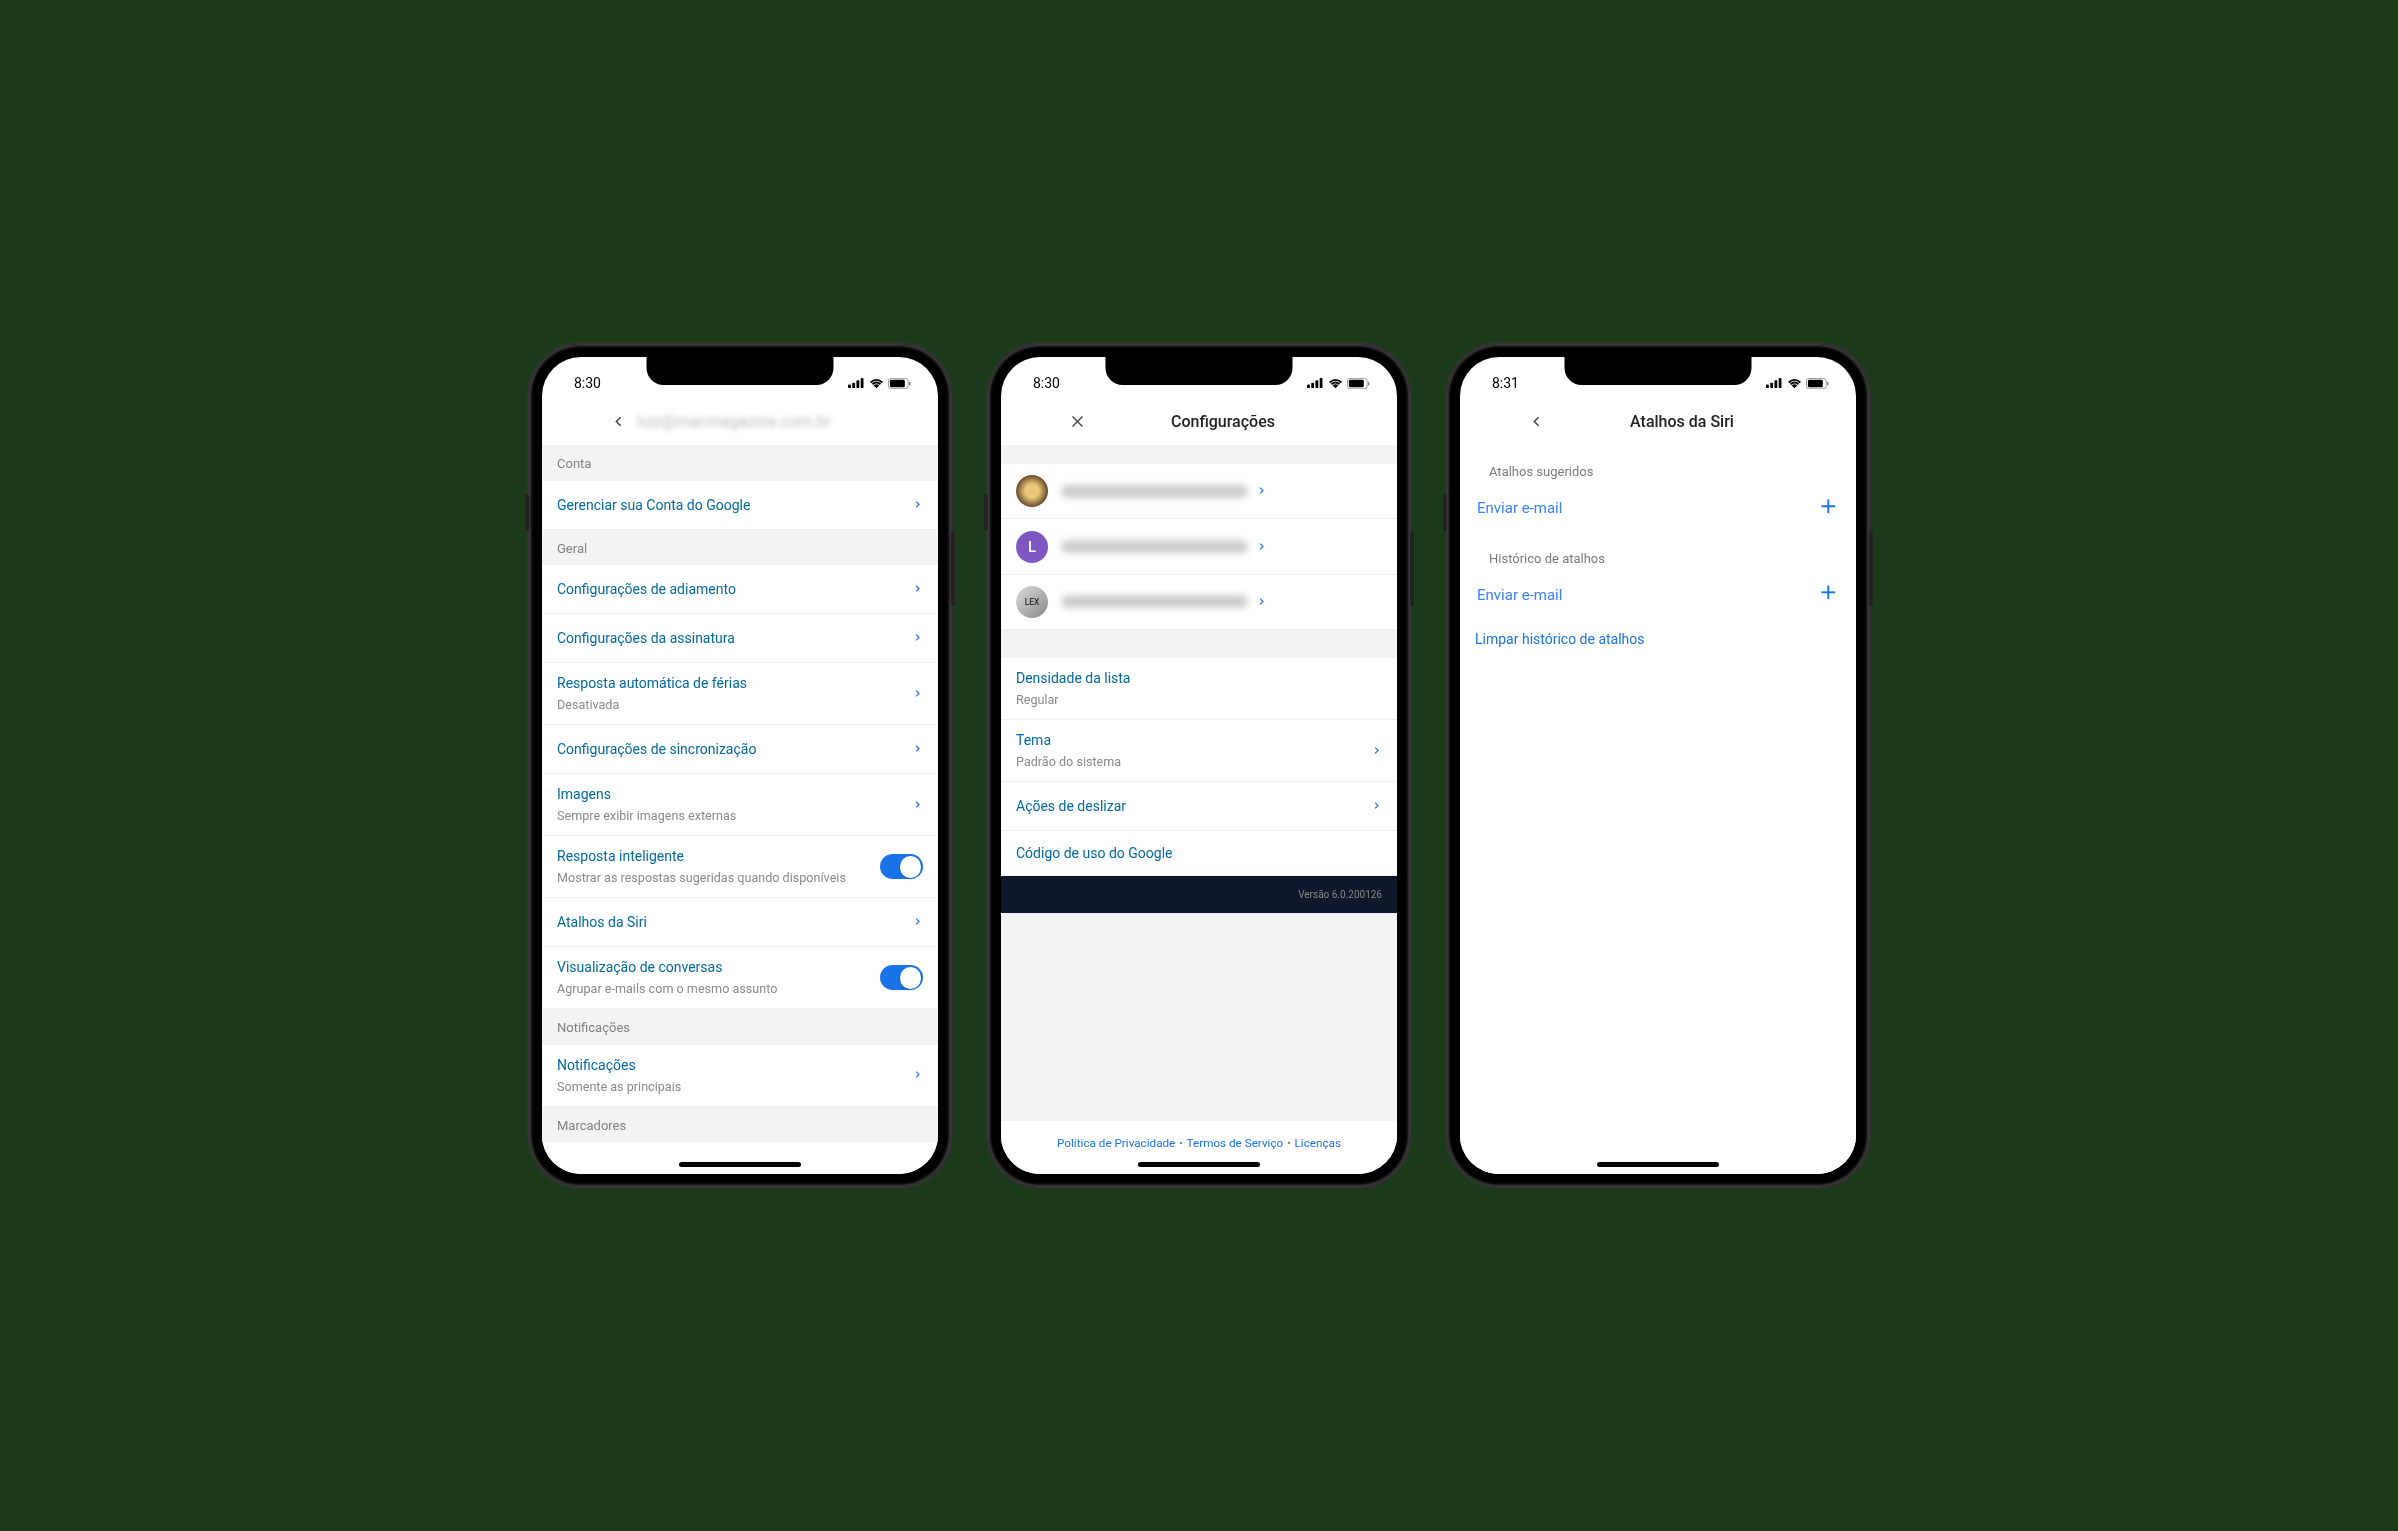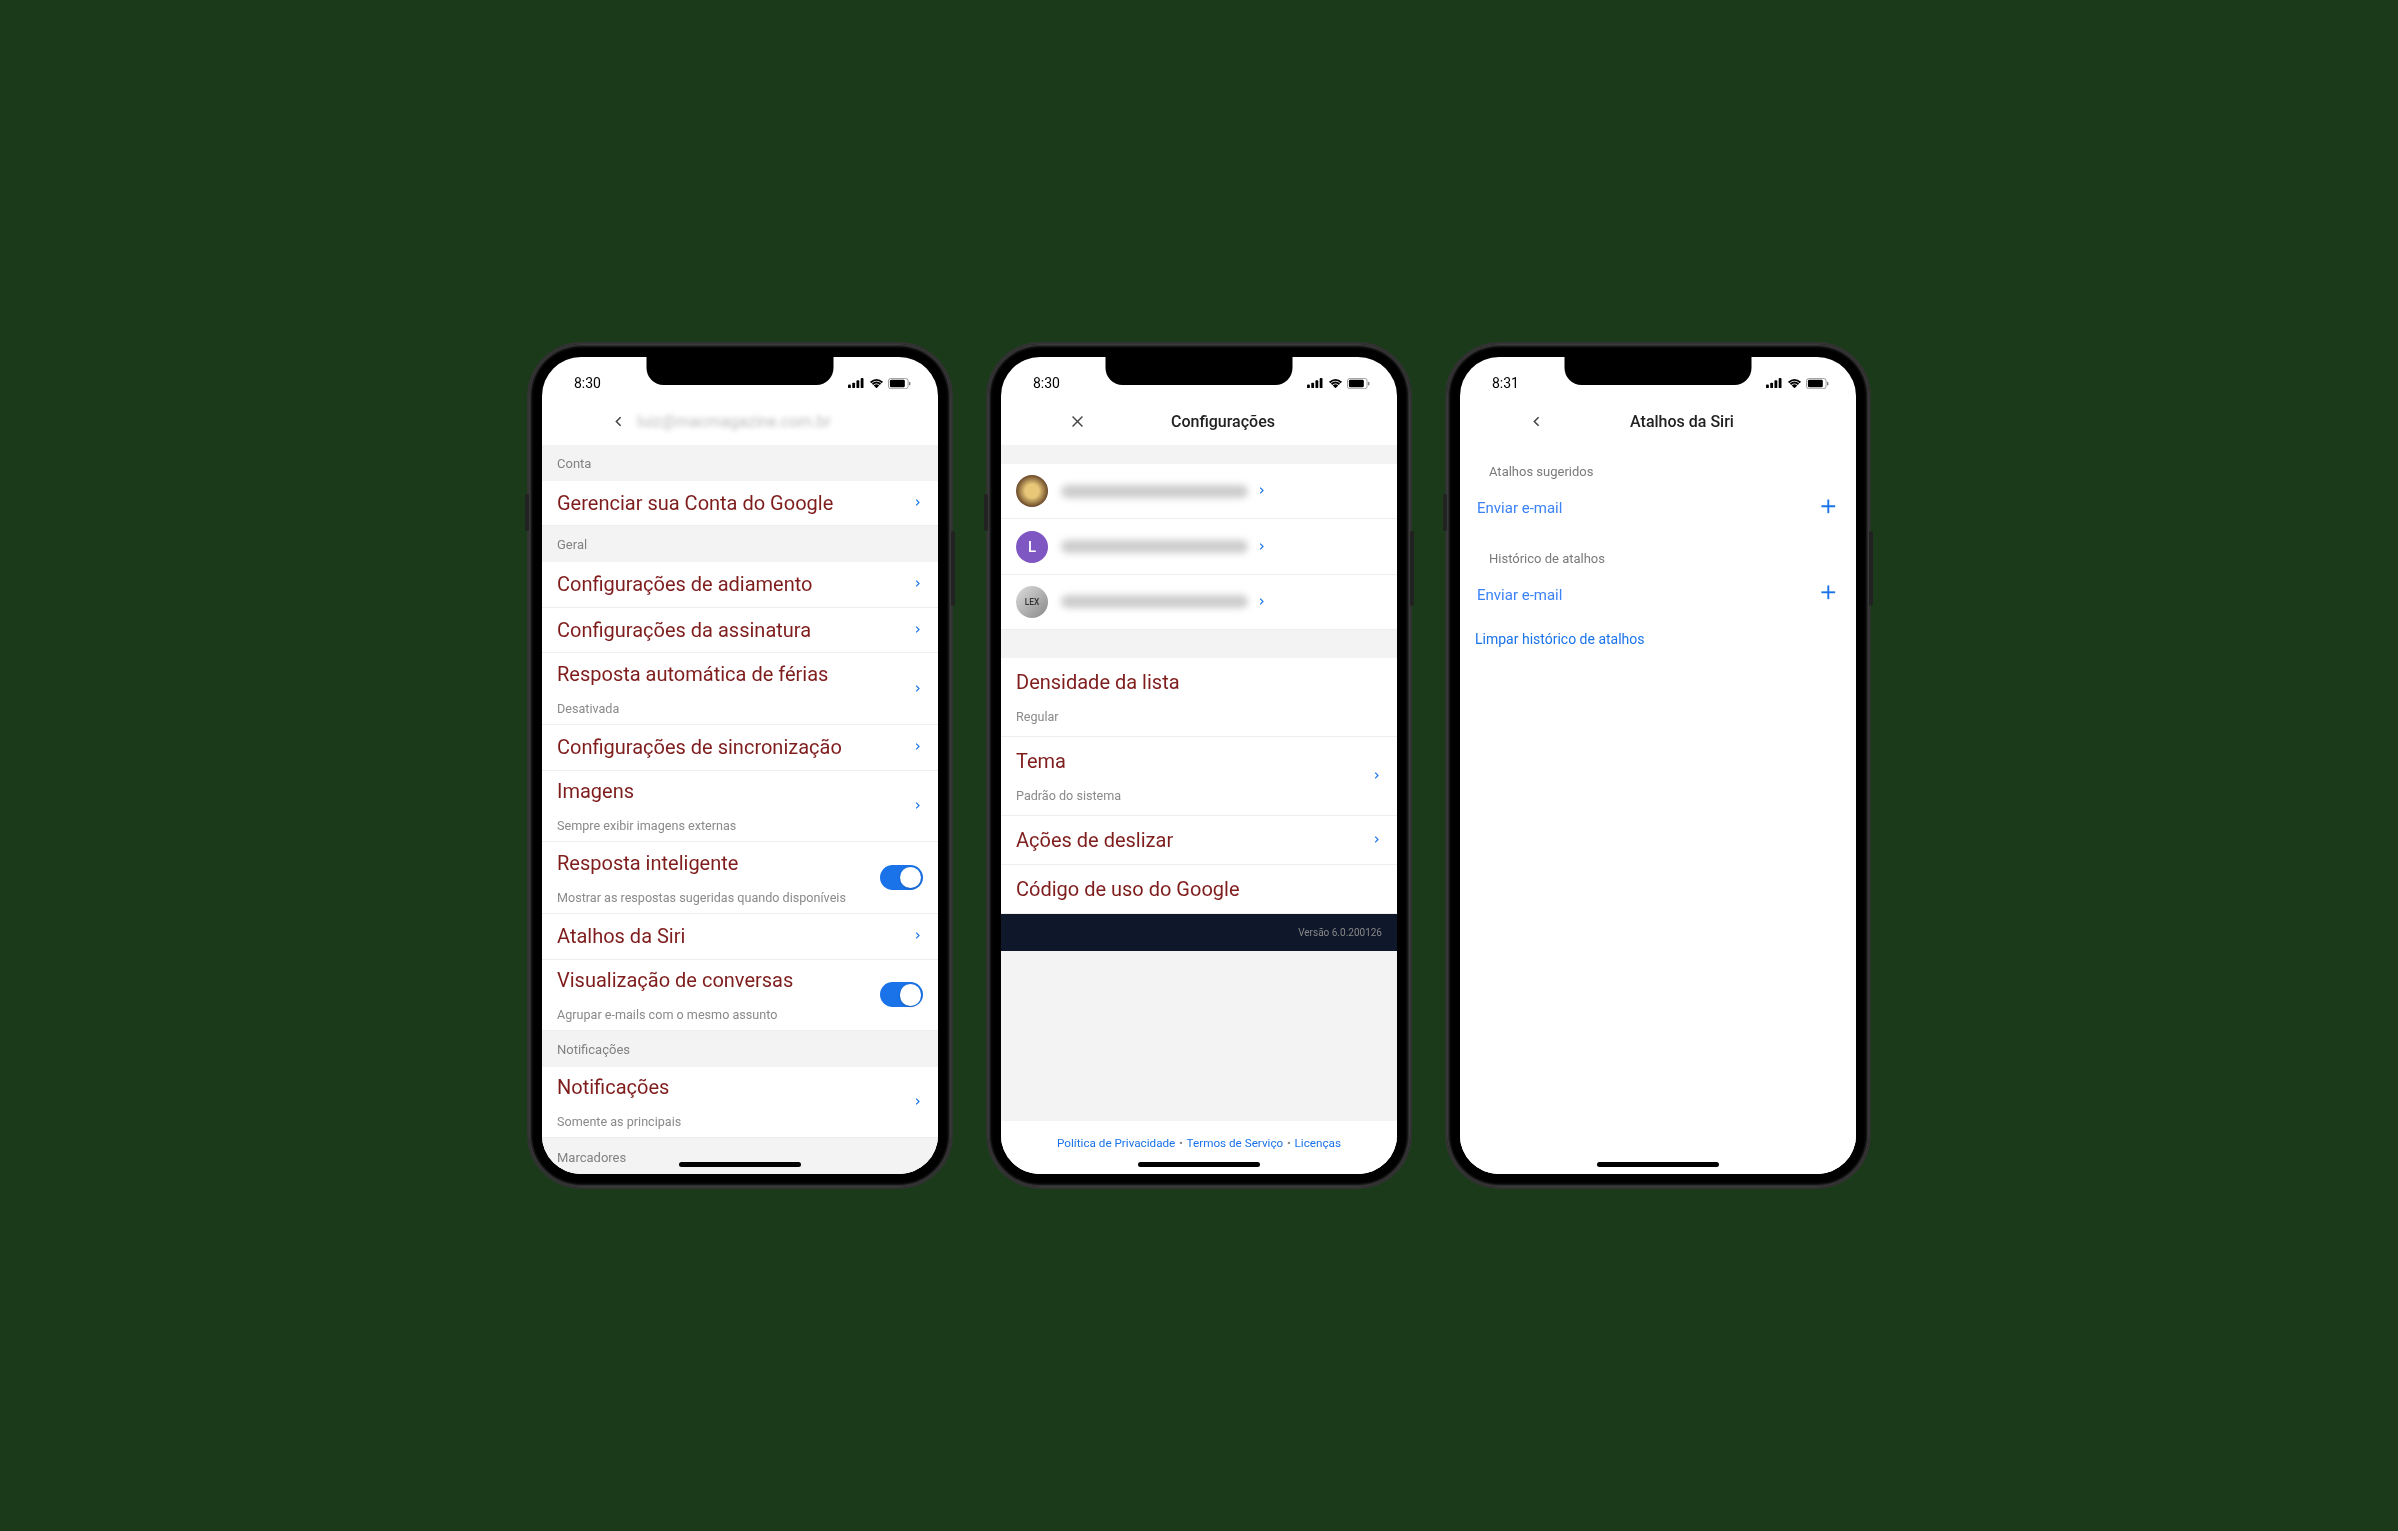--- a/index.html
+++ b/index.html
@@ -109,22 +109,22 @@
   .row {
     background: #fff;
     display: flex;
     align-items: center;
     padding: 12px 15px;
     border-bottom: 0.9px solid #eee;
     min-height: 45px;
   }
   .row:last-child { border-bottom: none; }
   .row-text { flex: 1; }
-  .row-title { font-size: 20px; color: #7f1d1d; }
-  .row-sub { font-size: 12.6px; color: #8a8a8a; margin-top: 15px; }
+  .row-title { font-size: 14px; color: #0369a1; }
+  .row-sub { font-size: 12.6px; color: #8a8a8a; margin-top: 6px; }
   .chevron { color: #1a73e8; font-size: 20.6px; flex-shrink: 0; margin-left: 7.5px; }
   .chevron svg { stroke: #1a73e8; }
   .plus { color: #1a73e8; flex-shrink: 0; }
   .plus svg { stroke: #1a73e8; }
 
   .toggle {
     width: 43px; height: 25px;
     background: #1a73e8;
     border-radius: 13px;
     position: relative;

